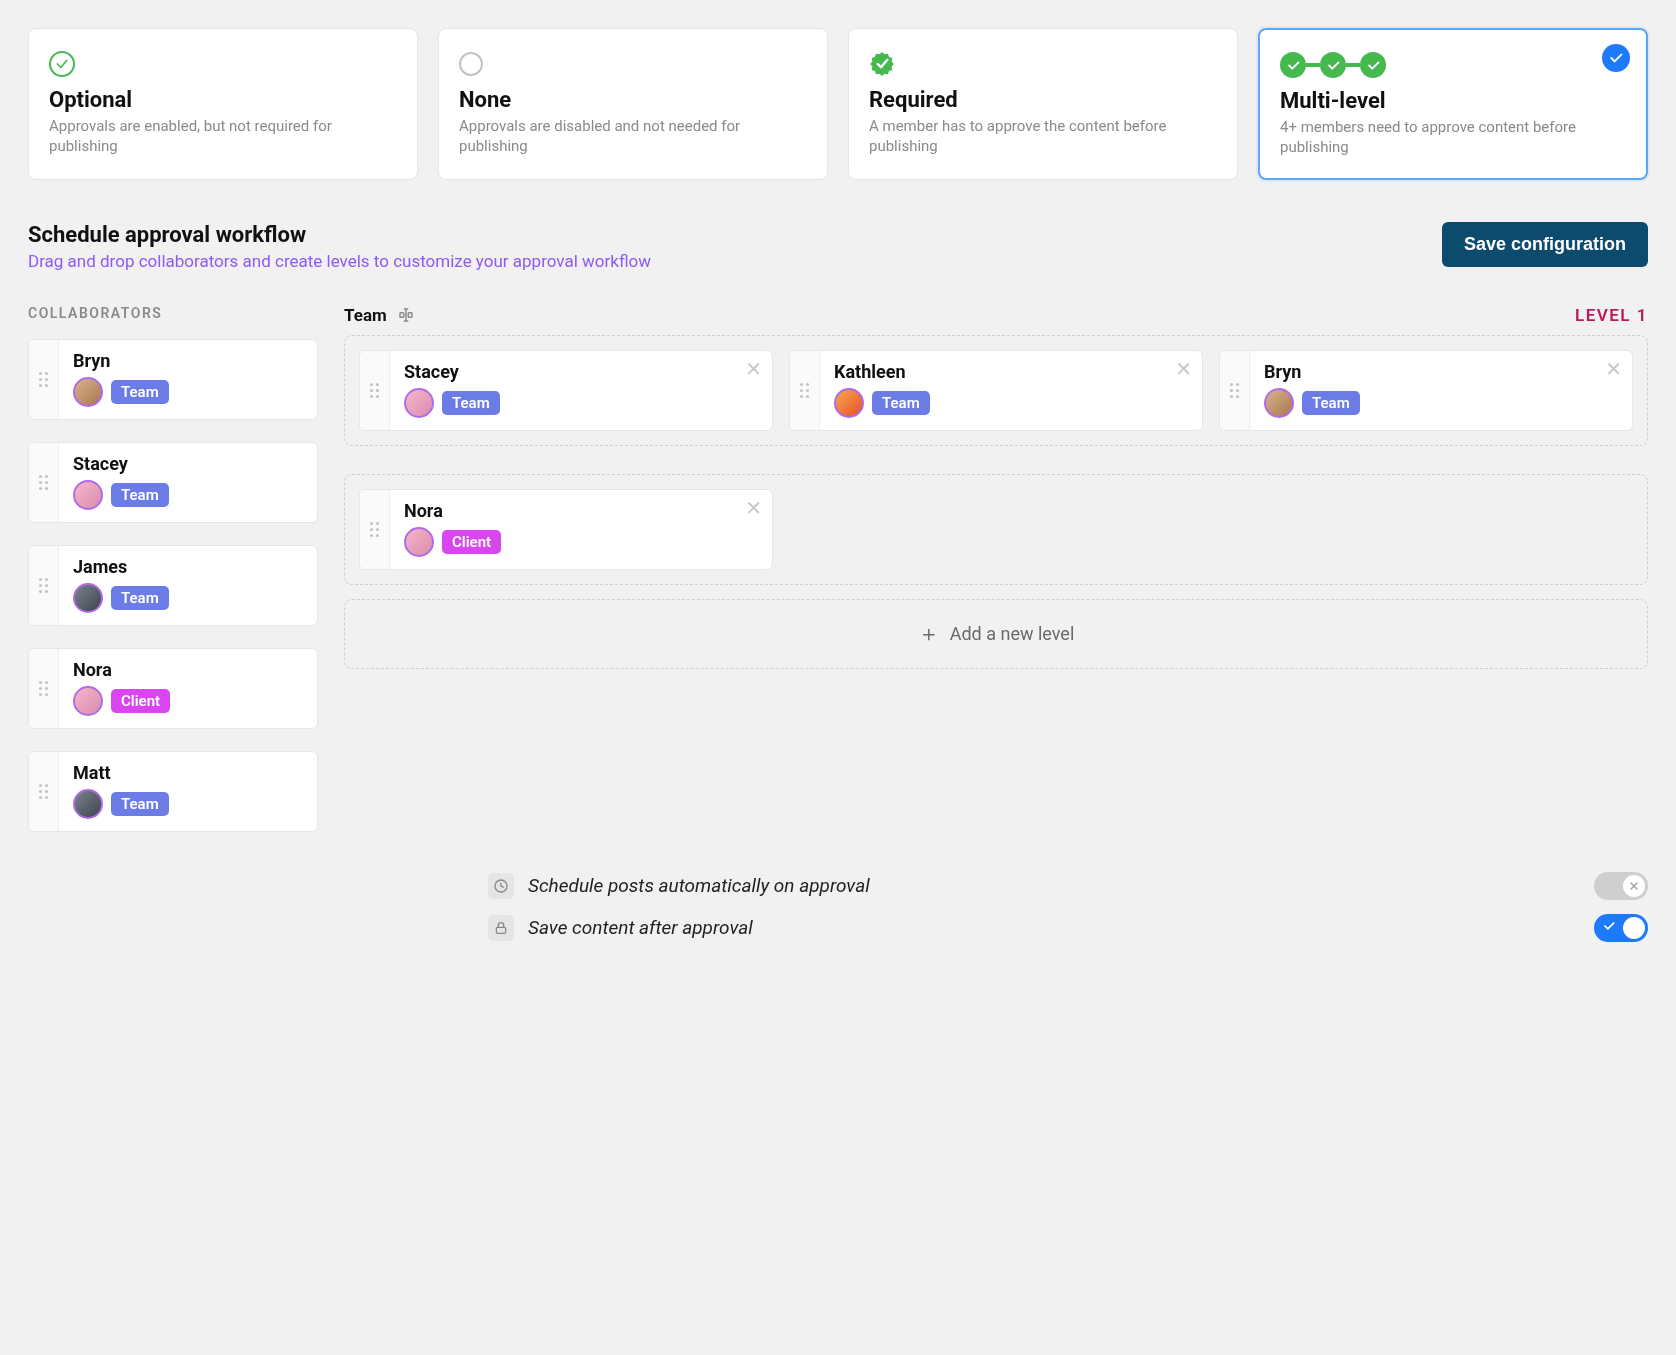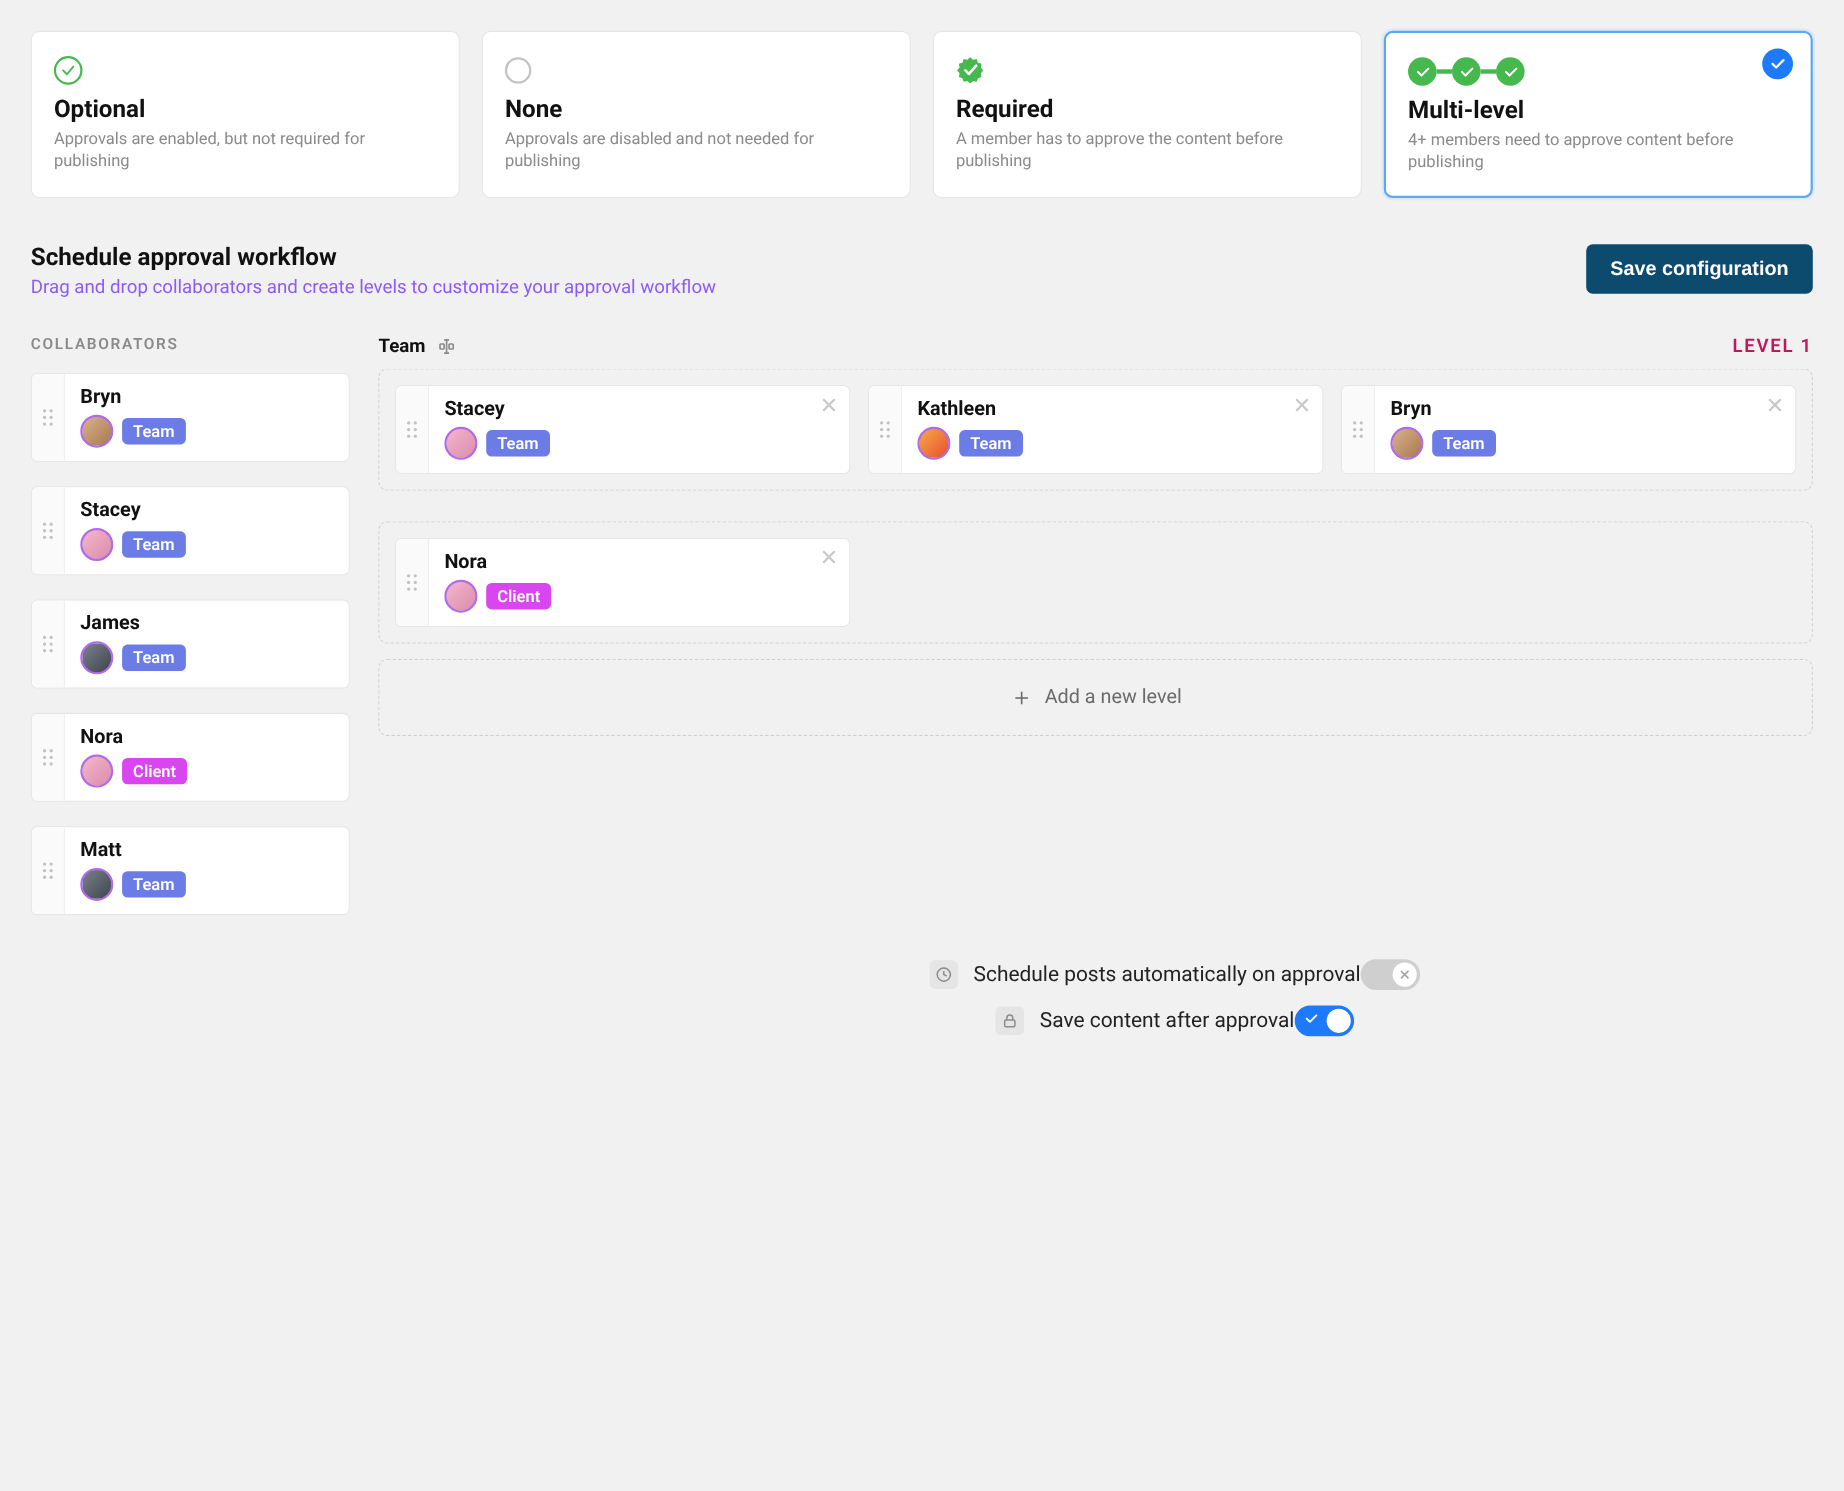--- a/index.html
+++ b/index.html
@@ -152,21 +152,21 @@
     display:flex; align-items:center; justify-content:center; gap:10px;
     color:#6a6a6a; font-size:18px; cursor:pointer; margin-top:14px;
   }
   .add-level .plus{ font-size:22px; color:#6a6a6a; }
 
   
   .settings {
     margin-top:40px; display:flex; flex-direction:column; gap:14px;
     padding-left:460px;
   }
-  .setting-row { display:flex; align-items:center; justify-content:center; }
+  .setting-row { display:flex; align-items:center; justify-content:space-between;font-style:italic; }
   .setting-left { display:flex; align-items:center; gap:14px; }
   .setting-ico {
     width:26px;height:26px;background:#e5e5e5;border-radius:5px;
     display:flex;align-items:center;justify-content:center;color:#8a8a8a;
   }
   .setting-ico svg{width:16px;height:16px;}
   .setting-label { font-size:19px; color:#222; }
 
   .toggle {
     width:54px;height:28px;border-radius:14px;position:relative;cursor:pointer;

